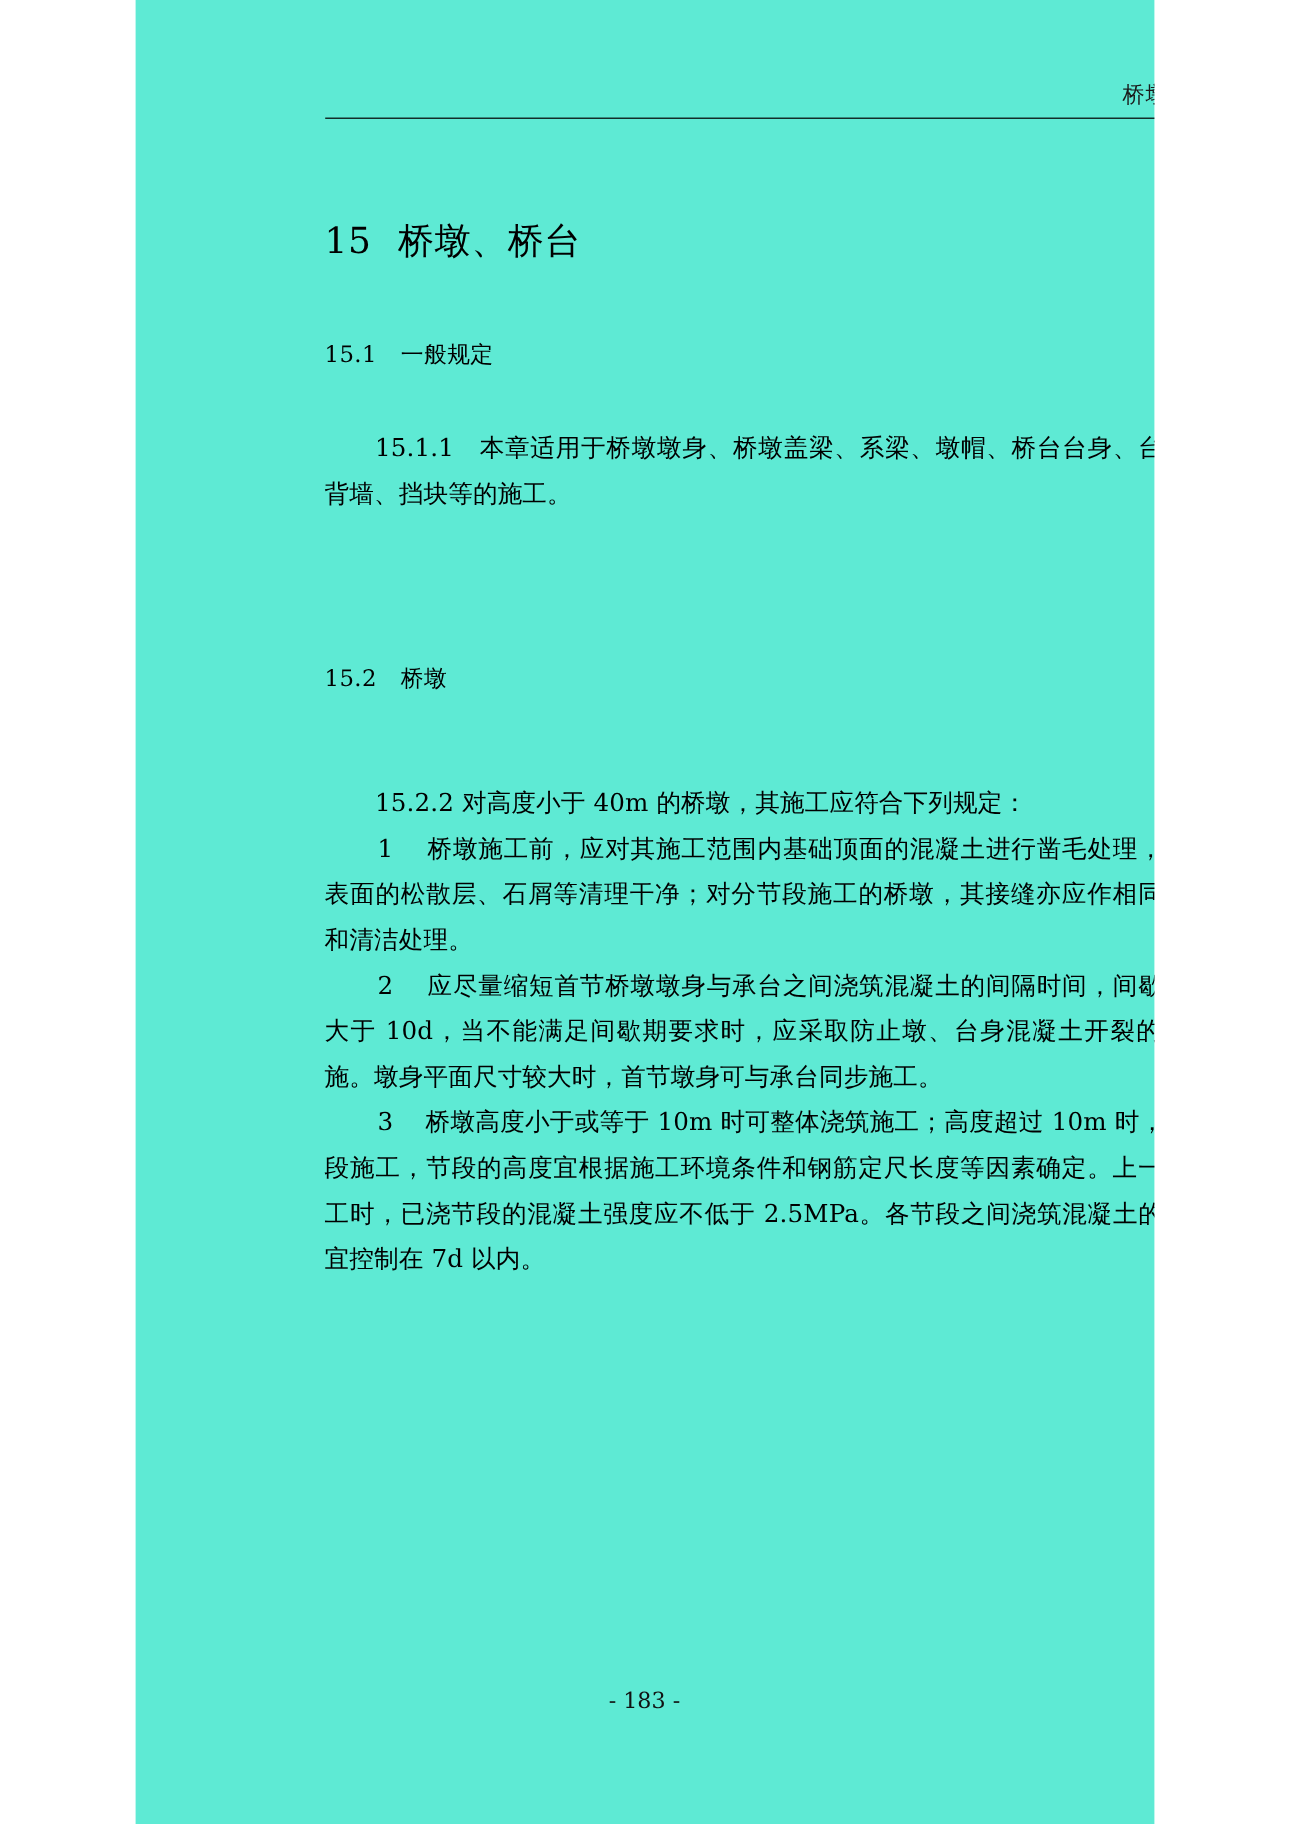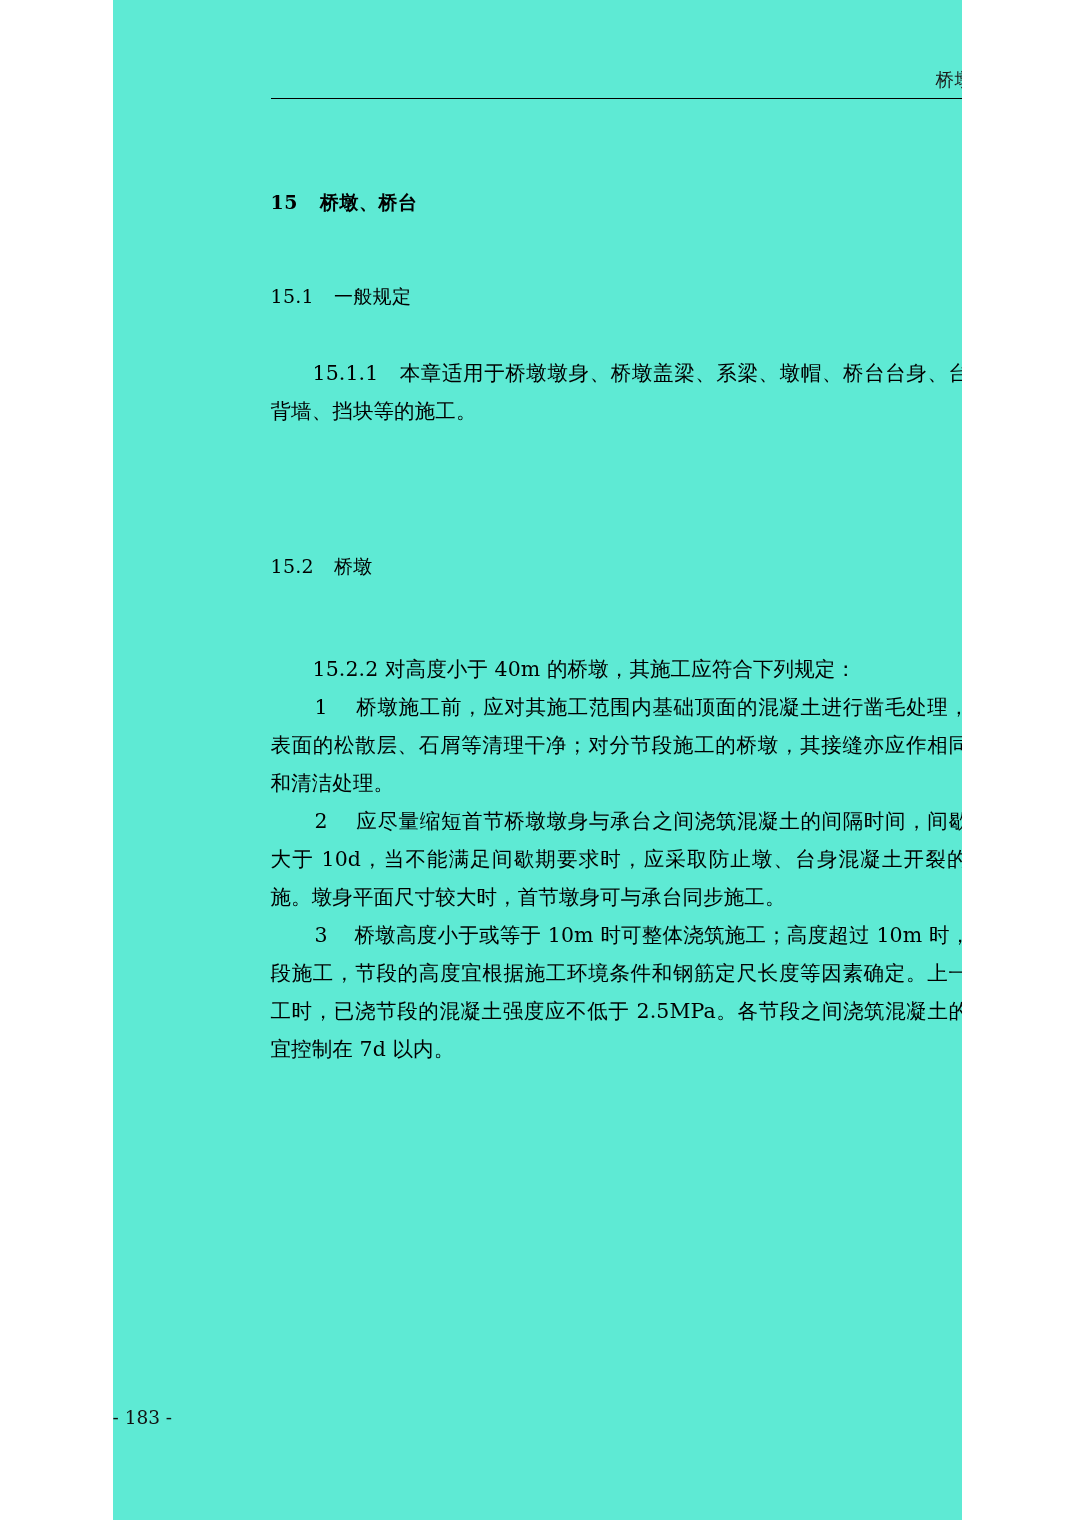--- a/index.html
+++ b/index.html
@@ -48,23 +48,23 @@
   
   .content {
     position: absolute;
     left: 158px;
     top: 180px;
     width: 762px;
     box-sizing: border-box;
   }
 
   h1.chapter-title {
-    font-size: 19px;
+    font-size: 30px;
     line-height: 44px;
-    font-weight: bold;
+    font-weight: normal;
     margin: 0;
     padding: 0;
     letter-spacing: 0.5px;
   }
   .chapter-title .num {
     font-family: "DejaVu Serif", "Liberation Serif", serif;
     margin-right: 22px;
   }
 
   h2.section-title {
@@ -98,21 +98,21 @@
   .gap-md { height: 26px; }
   .gap-lg { height: 42px; }
   .gap-xl { height: 56px; }
 
   
   .footer {
     position: absolute;
     left: 0;
     top: 1405px;
     width: 100%;
-    text-align: left;
+    text-align: center;
     font-size: 18.5px;
     line-height: 26px;
     color: #111111;
   }
 </style>
 </head>
 <body>
 
 <div class="page">
 

